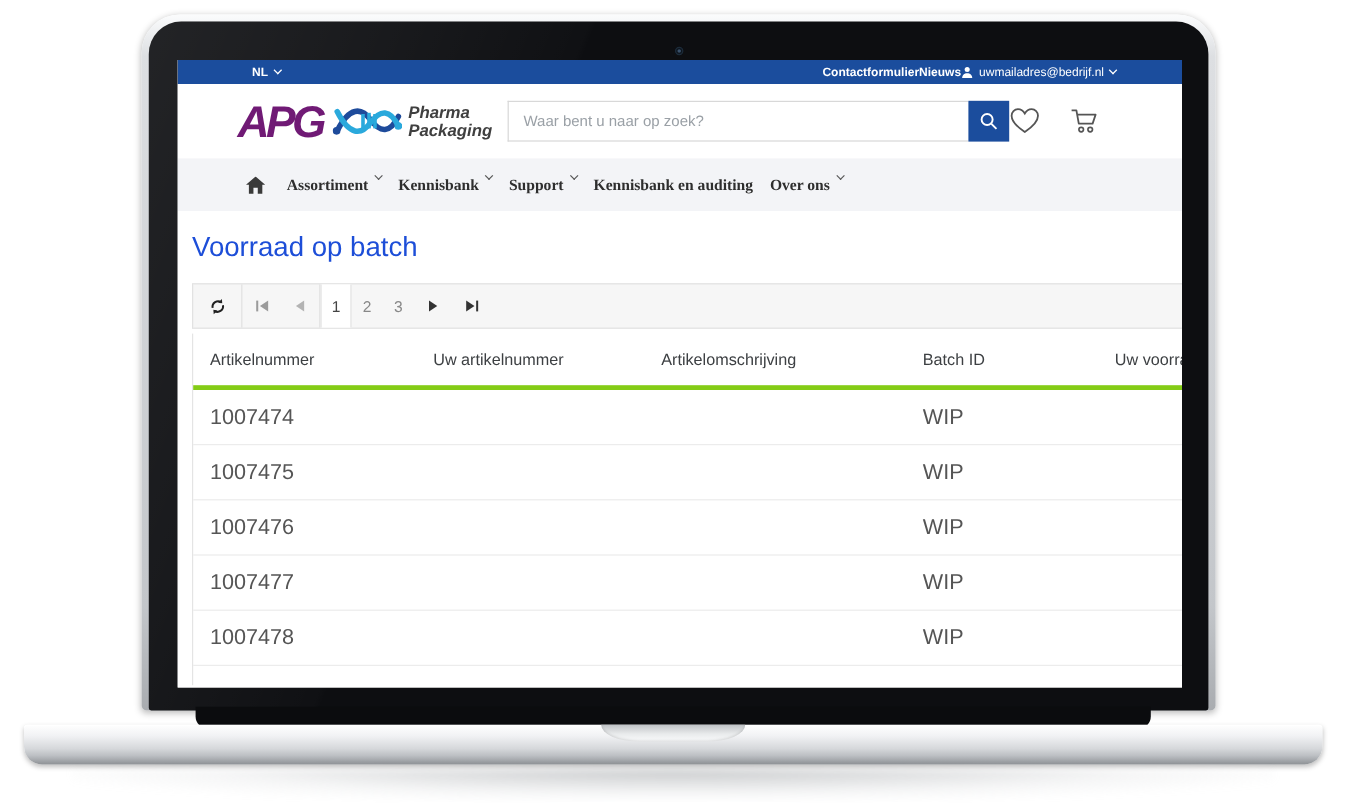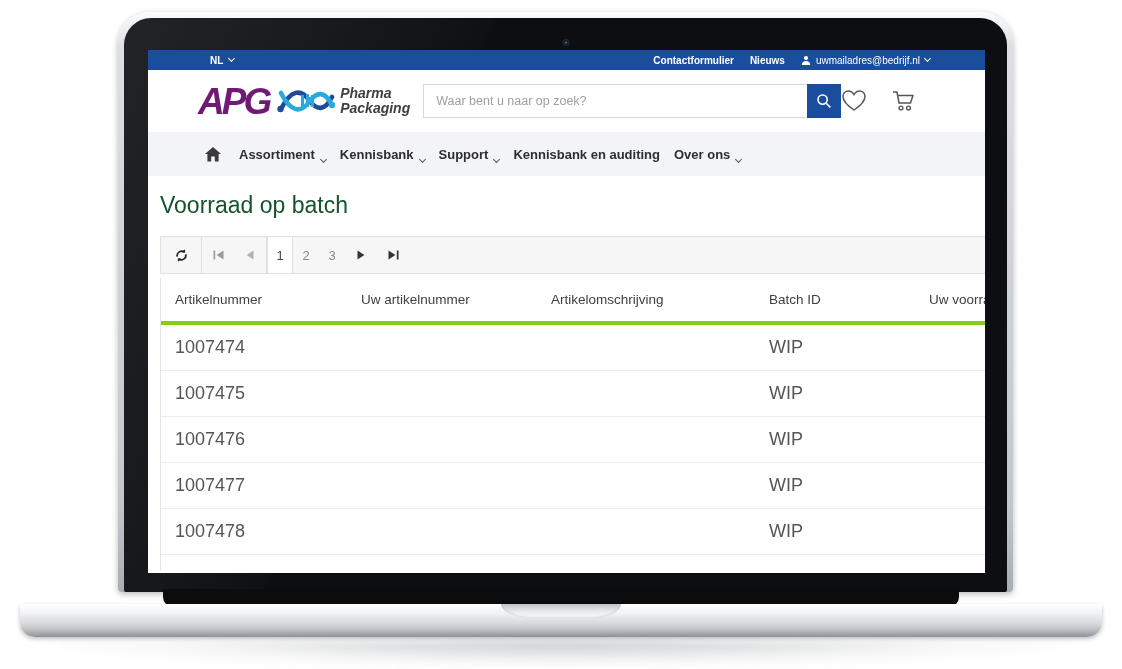--- a/index.html
+++ b/index.html
@@ -35,21 +35,21 @@
           filter:blur(3px); }
 
   
   .screen { position:absolute; left:148px; top:50px; width:837px; height:523px;
             background:#fff; overflow:hidden; display:flex; flex-direction:column; }
 
   
   .topbar { height:20px; background:#1b4d9d; color:#fff; display:flex; align-items:center;
             font-size:10px; flex:0 0 auto; }
   .topbar-left { margin-left:62px; display:flex; align-items:center; gap:6px; font-weight:700; cursor:pointer; }
-  .topbar-right { margin-left:auto; margin-right:55px; display:flex; align-items:center; gap:16px; }
+  .topbar-right { margin-left:auto; margin-right:55px; display:flex; align-items:center; }
   .toplink { font-weight:700; cursor:pointer; }
   .account { display:flex; align-items:center; gap:5px; cursor:pointer; }
   .chev { display:inline-block; width:5px; height:5px; border-right:1.4px solid currentColor;
           border-bottom:1.4px solid currentColor; transform:rotate(45deg); margin-top:-3px; }
 
   
   .hdr { height:62px; background:#fff; display:flex; align-items:center; flex:0 0 auto; }
   .logo { margin-left:50px; display:flex; align-items:center; gap:5px; cursor:pointer; }
   .logo-acronym { font-size:37px; font-weight:700; font-style:italic; color:#701a75;
                   letter-spacing:-3px; line-height:1; padding-right:3px; }
@@ -59,27 +59,27 @@
                   font-size:12.5px; color:#333; outline:none; font-family:"Liberation Sans",sans-serif; }
   .search input::placeholder { color:#9aa0a6; }
   .search button { width:34px; height:34px; background:#1b4d9d; border:none; cursor:pointer;
                    display:flex; align-items:center; justify-content:center; }
   .hdr-icons { margin-left:auto; margin-right:68px; display:flex; align-items:center; gap:24px; }
   .icon-btn { background:none; border:none; cursor:pointer; display:flex; align-items:center; }
 
   
   .nav { height:44px; background:#f3f4f7; display:flex; align-items:center; gap:14px;
          padding-left:57px; font-size:13px; font-weight:600; color:#2e2e2e; flex:0 0 auto; }
-  .nav-item { display:flex; align-items:flex-end; gap:6px; cursor:pointer; }
+  .nav-item { display:flex; align-items:flex-start; gap:6px; cursor:pointer;font-family:Liberation Serif, serif; }
   .nav .chev { color:#555; margin-top:-2px; }
   .nav-home { cursor:pointer; display:flex; align-items:center; margin-right:4px; }
 
   
   .main { flex:1; background:#fff; padding-left:12px; overflow:hidden; }
-  .page-title { margin-top:14px; font-size:23px; line-height:30px; color:#14532d; font-weight:400; }
+  .page-title { margin-top:14px; font-size:23px; line-height:30px; color:#1d4ed8; font-weight:400; }
 
   .toolbar { margin-top:16px; width:830px; height:38px; background:#f6f6f6;
              border:1px solid #e2e2e2; display:flex; align-items:stretch; }
   .tcell { display:flex; align-items:center; justify-content:center; cursor:pointer; }
   .tc-refresh { width:40px; }
   .tc-nav { width:32px; }
   .tsep { width:1px; background:#e0e0e0; }
   .tc-page { width:26px; font-size:13px; color:#888; }
   .tc-page.current { background:#fff; border-left:1px solid #e0e0e0; border-right:1px solid #e0e0e0;
                      color:#444; cursor:default; }

